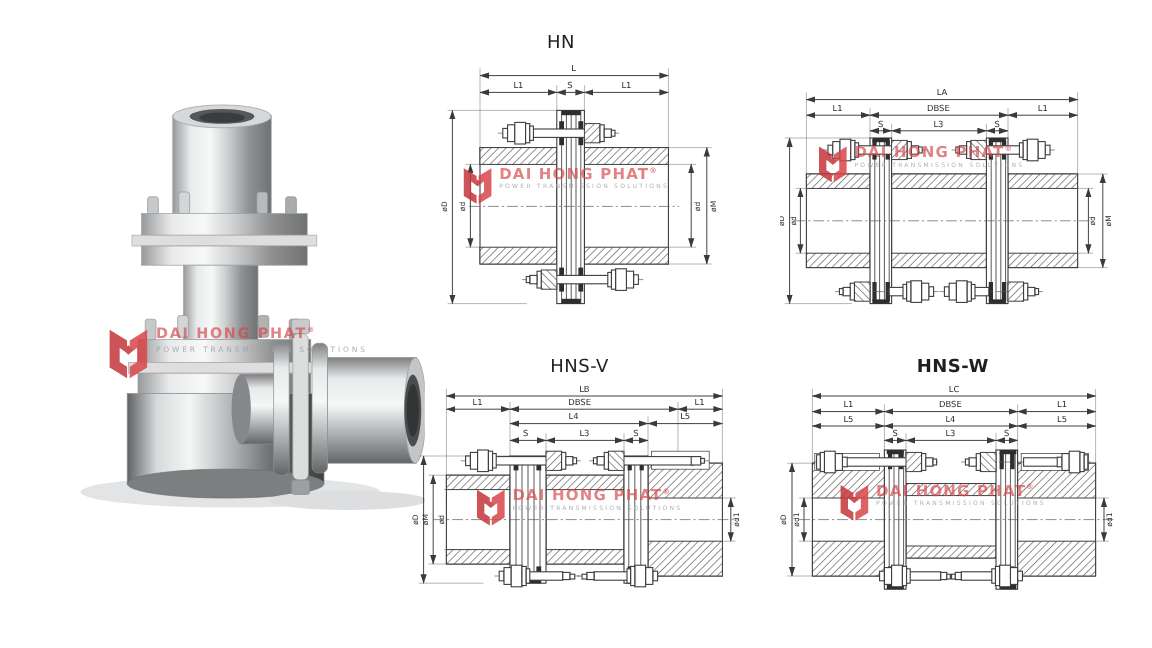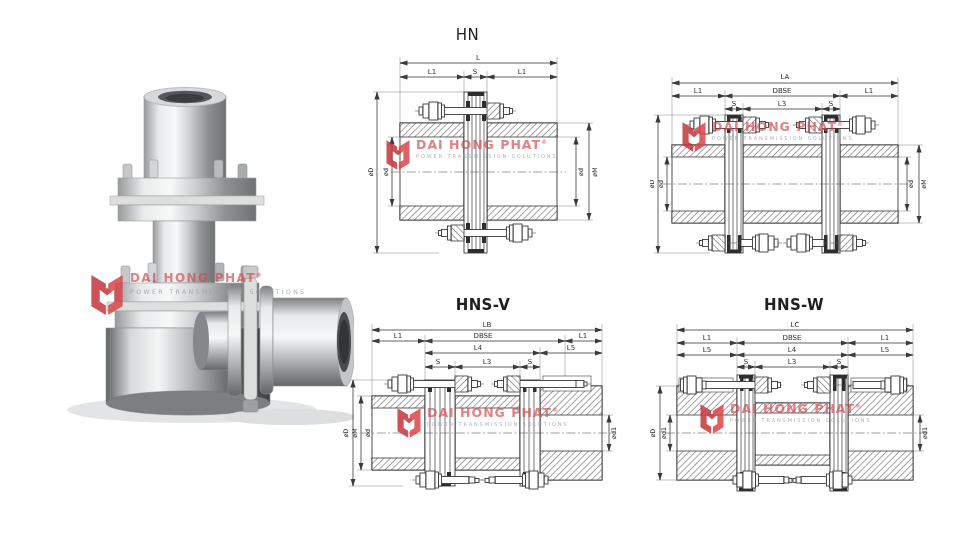--- a/index.html
+++ b/index.html
@@ -327,21 +327,21 @@
         <path d="M17,13.5 L21,17 L17,20.5 L13,17 Z" fill="#c4373c"></path>
       </svg>
       <div class="wm-text">
         <div class="wm-brand"><span>DAI HONG PHAT</span><span class="reg">®</span></div>
         <div class="wm-tagline">POWER TRANSMISSION SOLUTIONS</div>
       </div>
     </div>
   </div>
 
   <div class="diagram" style="left:343px;top:296px;width:300px;height:244px;">
-    <div class="dtitle" style="transform:translateX(-10px);font-weight:bold;">HNS-V</div>
+    <div class="dtitle" style="transform:translateX(-10px);">HNS-V</div>
     <svg class="draw" style="top:18px;" width="300" height="226" viewBox="0 0 300 226" xmlns="http://www.w3.org/2000/svg">
       <line class="ext" x1="29" y1="10" x2="29" y2="82"></line>
         <line class="ext" x1="259" y1="10" x2="259" y2="72"></line>
       <line class="ext" x1="82" y1="21" x2="82" y2="66"></line>
         <line class="ext" x1="222" y1="21" x2="222" y2="62"></line>
       <line class="ext" x1="197" y1="33" x2="197" y2="66"></line>
       <line class="ext" x1="112" y1="47" x2="112" y2="66"></line>
         <line class="ext" x1="177" y1="47" x2="177" y2="66"></line>
       <line class="ext" x1="6" y1="66" x2="82" y2="66"></line>
         <line class="ext" x1="6" y1="172" x2="60" y2="172"></line>

